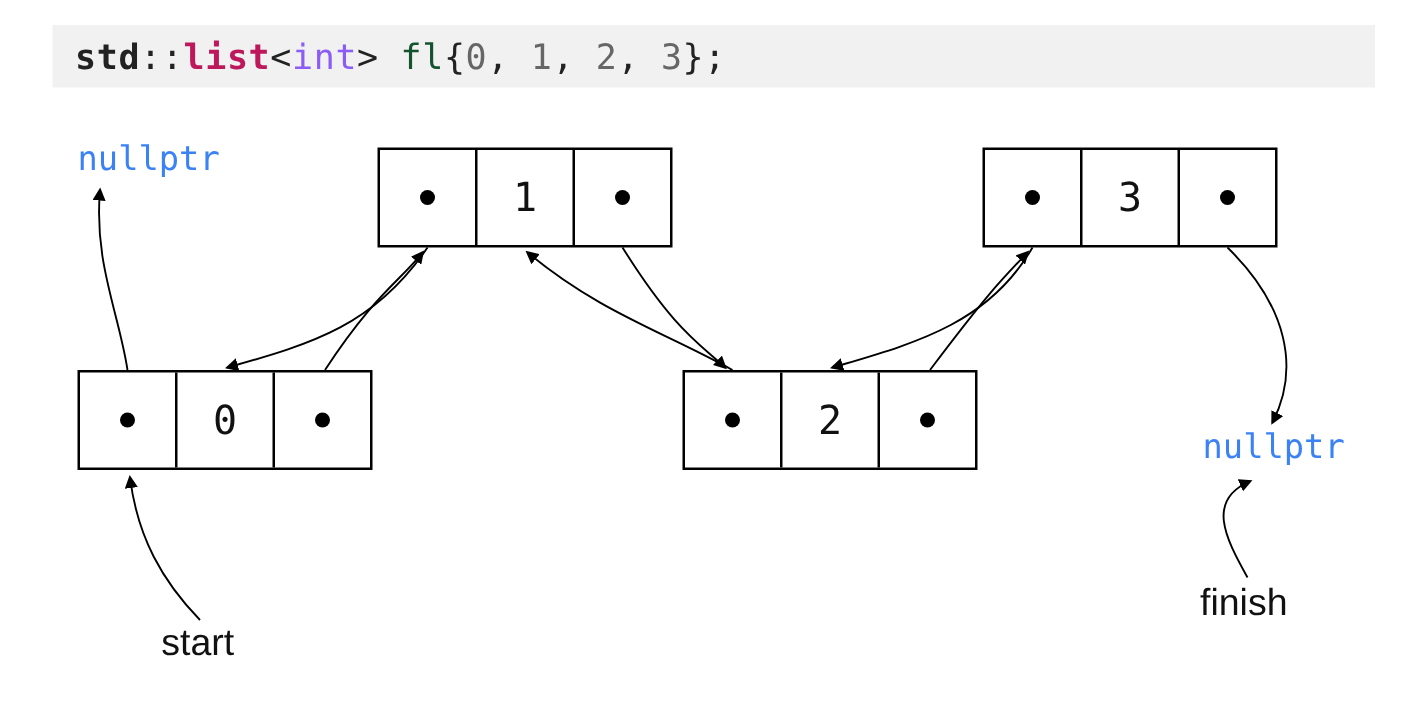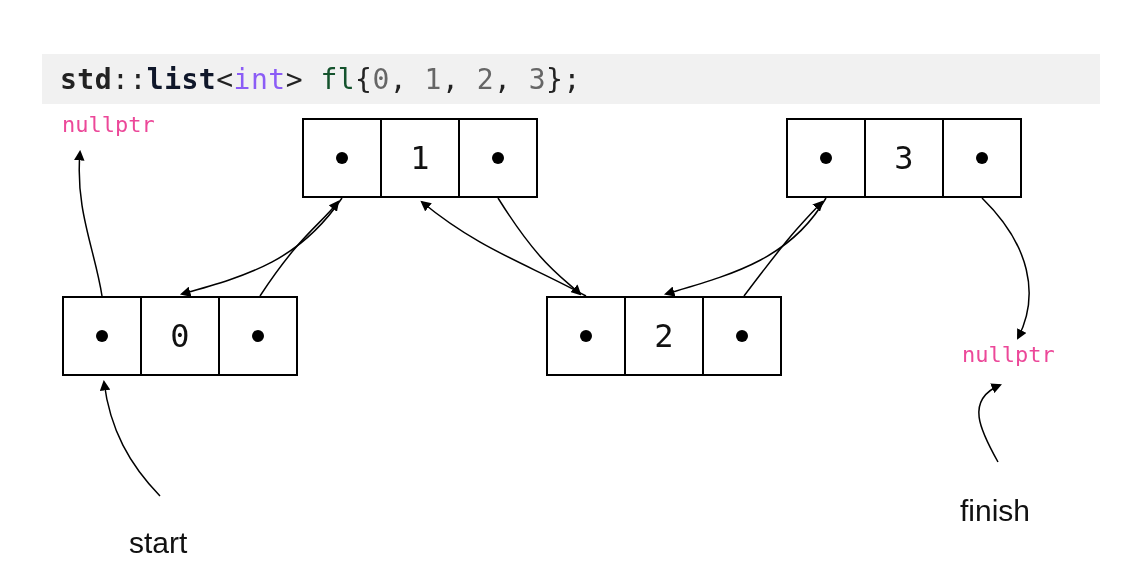--- a/index.html
+++ b/index.html
@@ -1,33 +1,33 @@
 <!DOCTYPE html>
 <html><head>
 <meta charset="utf-8">
 <style>
   html,body{margin:0;padding:0;}
   body{background:#fff;width:1123px;height:568px;position:relative;
        font-family:ui-monospace,Menlo,Consolas,'DejaVu Sans Mono',monospace;}
   .codebar{position:absolute;left:42px;top:20px;width:1040px;height:50px;
            background:#f1f1f1;display:flex;align-items:center;
-           padding-left:18px;font-size:28px;letter-spacing:0.5px;margin-top:34px;}
+           padding-left:18px;font-size:28px;letter-spacing:0.5px;}
   .kw-namespace{color:#222;font-weight:bold;}
   .kw-type{color:#8b5cf6;}
-  .kw-ident-strong{color:#0f172a;font-weight:bold;}
+  .kw-ident-strong{color:#be185d;font-weight:bold;}
   .kw-ident{color:#14532d;}
   .kw-num{color:#666;}
   .kw-punct{color:#222;}
   .node{position:absolute;display:flex;border:2px solid #000;background:#fff;}
   .cell{width:76px;height:76px;display:flex;align-items:center;justify-content:center;
         font-size:32px;color:#111;}
   .cell+.cell{border-left:2px solid #000;}
   .dot{width:12px;height:12px;border-radius:50%;background:#000;}
-  .lbl{position:absolute;font-size:30px;color:#111;font-family:'Segoe UI',Arial,sans-serif;margin-top:28px;}
-  .nullptr{position:absolute;font-size:22px;color:#ec4899;}
+  .lbl{position:absolute;font-size:30px;color:#111;font-family:'Segoe UI',Arial,sans-serif;}
+  .nullptr{position:absolute;font-size:27px;color:#3b82f6;}
   svg.arrows{position:absolute;left:0;top:0;width:1123px;height:568px;pointer-events:none;}
   .arrow{stroke:#000;stroke-width:1.5;fill:none;}
 </style>
 </head>
 <body>
 
 <div class="codebar">
   <span class="kw-namespace">std</span>
   <span class="kw-punct">::</span>
   <span class="kw-ident-strong">list</span>

